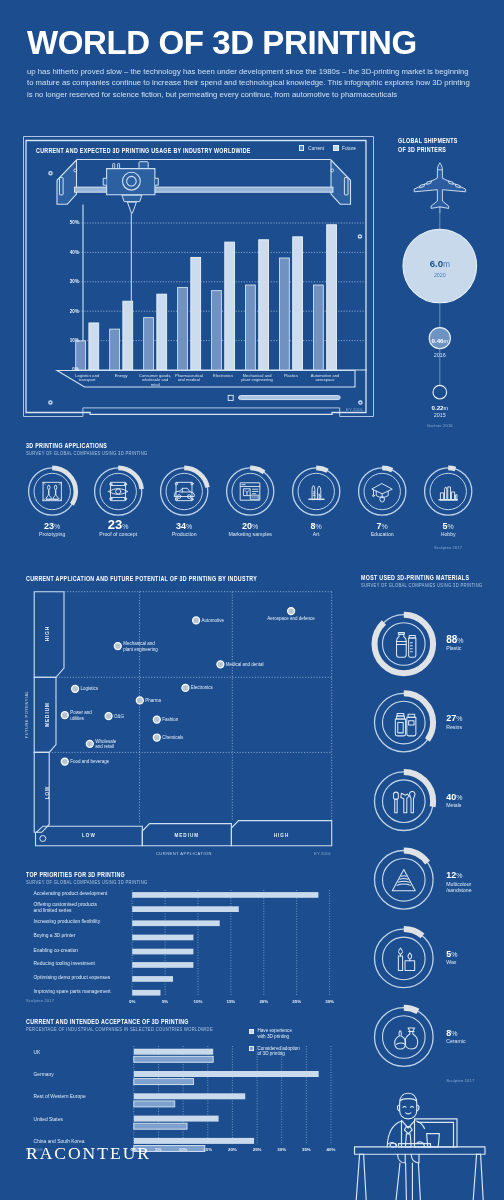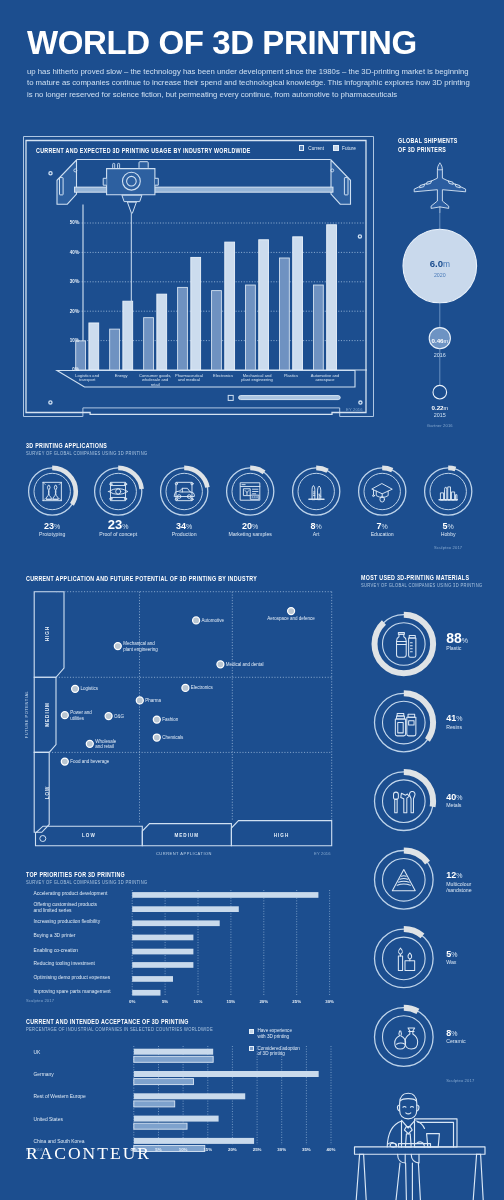--- a/index.html
+++ b/index.html
@@ -379,25 +379,25 @@
         <circle cx="403.8" cy="1037.0" r="29.3" fill="none" stroke="#dfe3e6" stroke-width="6.0" stroke-dasharray="14.73 169.37" transform="rotate(-90 403.8 1037.0)"></circle>
         <circle cx="403.8" cy="1037.0" r="21.3" fill="none" stroke="#c6d9ed" stroke-width="1.1"></circle>
         <g transform="translate(389.3,1022.5) scale(0.302)" fill="none" stroke="#dce8f5" stroke-width="3.4" stroke-linejoin="round" stroke-linecap="round">
           <path d="M34 28 q-4 10 0 16 q-16 8 -16 24 q0 20 18 20 q18 0 18 -20 q0 -16 -16 -24 q4 -6 0 -16 Z"></path>
           <path d="M24 72 q14 -8 28 0"></path>
           <path d="M62 18 l22 0 l-6 10 l0 10 q16 10 16 26 q0 24 -21 24 q-21 0 -21 -24 q0 -16 16 -26 l0 -10 Z"></path>
           <path d="M64 30 l18 0"></path>
         </g>
       </g>
     </svg>
-<div style="position:absolute;left:446.2px;top:632.6px;line-height:10px"><span style="font-size:14px;font-weight:700;color:#fff">88</span><span style="font-size:7.0px;font-weight:400;color:#d3e2f1">%</span></div>
+<div style="position:absolute;left:446.2px;top:632.6px;line-height:10px"><span style="font-size:10px;font-weight:700;color:#fff">88</span><span style="font-size:7.0px;font-weight:400;color:#d3e2f1">%</span></div>
 <div style="position:absolute;left:446.2px;top:645.0px;width:56px;font-size:5.2px;line-height:6.4px;color:#dbe7f4">
       <div>Plastic</div>
     </div>
-<div style="position:absolute;left:446.2px;top:711.2px;line-height:10px"><span style="font-size:9.0px;font-weight:700;color:#fff">41</span><span style="font-size:7.0px;font-weight:400;color:#d3e2f1">%</span></div>
+<div style="position:absolute;left:446.2px;top:711.2px;line-height:10px"><span style="font-size:9.0px;font-weight:700;color:#fff">27</span><span style="font-size:7.0px;font-weight:400;color:#d3e2f1">%</span></div>
 <div style="position:absolute;left:446.2px;top:723.6px;width:56px;font-size:5.2px;line-height:6.4px;color:#dbe7f4">
       <div>Resins</div>
     </div>
 <div style="position:absolute;left:446.2px;top:789.8px;line-height:10px"><span style="font-size:9.0px;font-weight:700;color:#fff">40</span><span style="font-size:7.0px;font-weight:400;color:#d3e2f1">%</span></div>
 <div style="position:absolute;left:446.2px;top:802.2px;width:56px;font-size:5.2px;line-height:6.4px;color:#dbe7f4">
       <div>Metals</div>
     </div>
 <div style="position:absolute;left:446.2px;top:868.4px;line-height:10px"><span style="font-size:9.0px;font-weight:700;color:#fff">12</span><span style="font-size:7.0px;font-weight:400;color:#d3e2f1">%</span></div>
 <div style="position:absolute;left:446.2px;top:880.8px;width:56px;font-size:5.2px;line-height:6.4px;color:#dbe7f4">
       <div>Multicolour</div>

